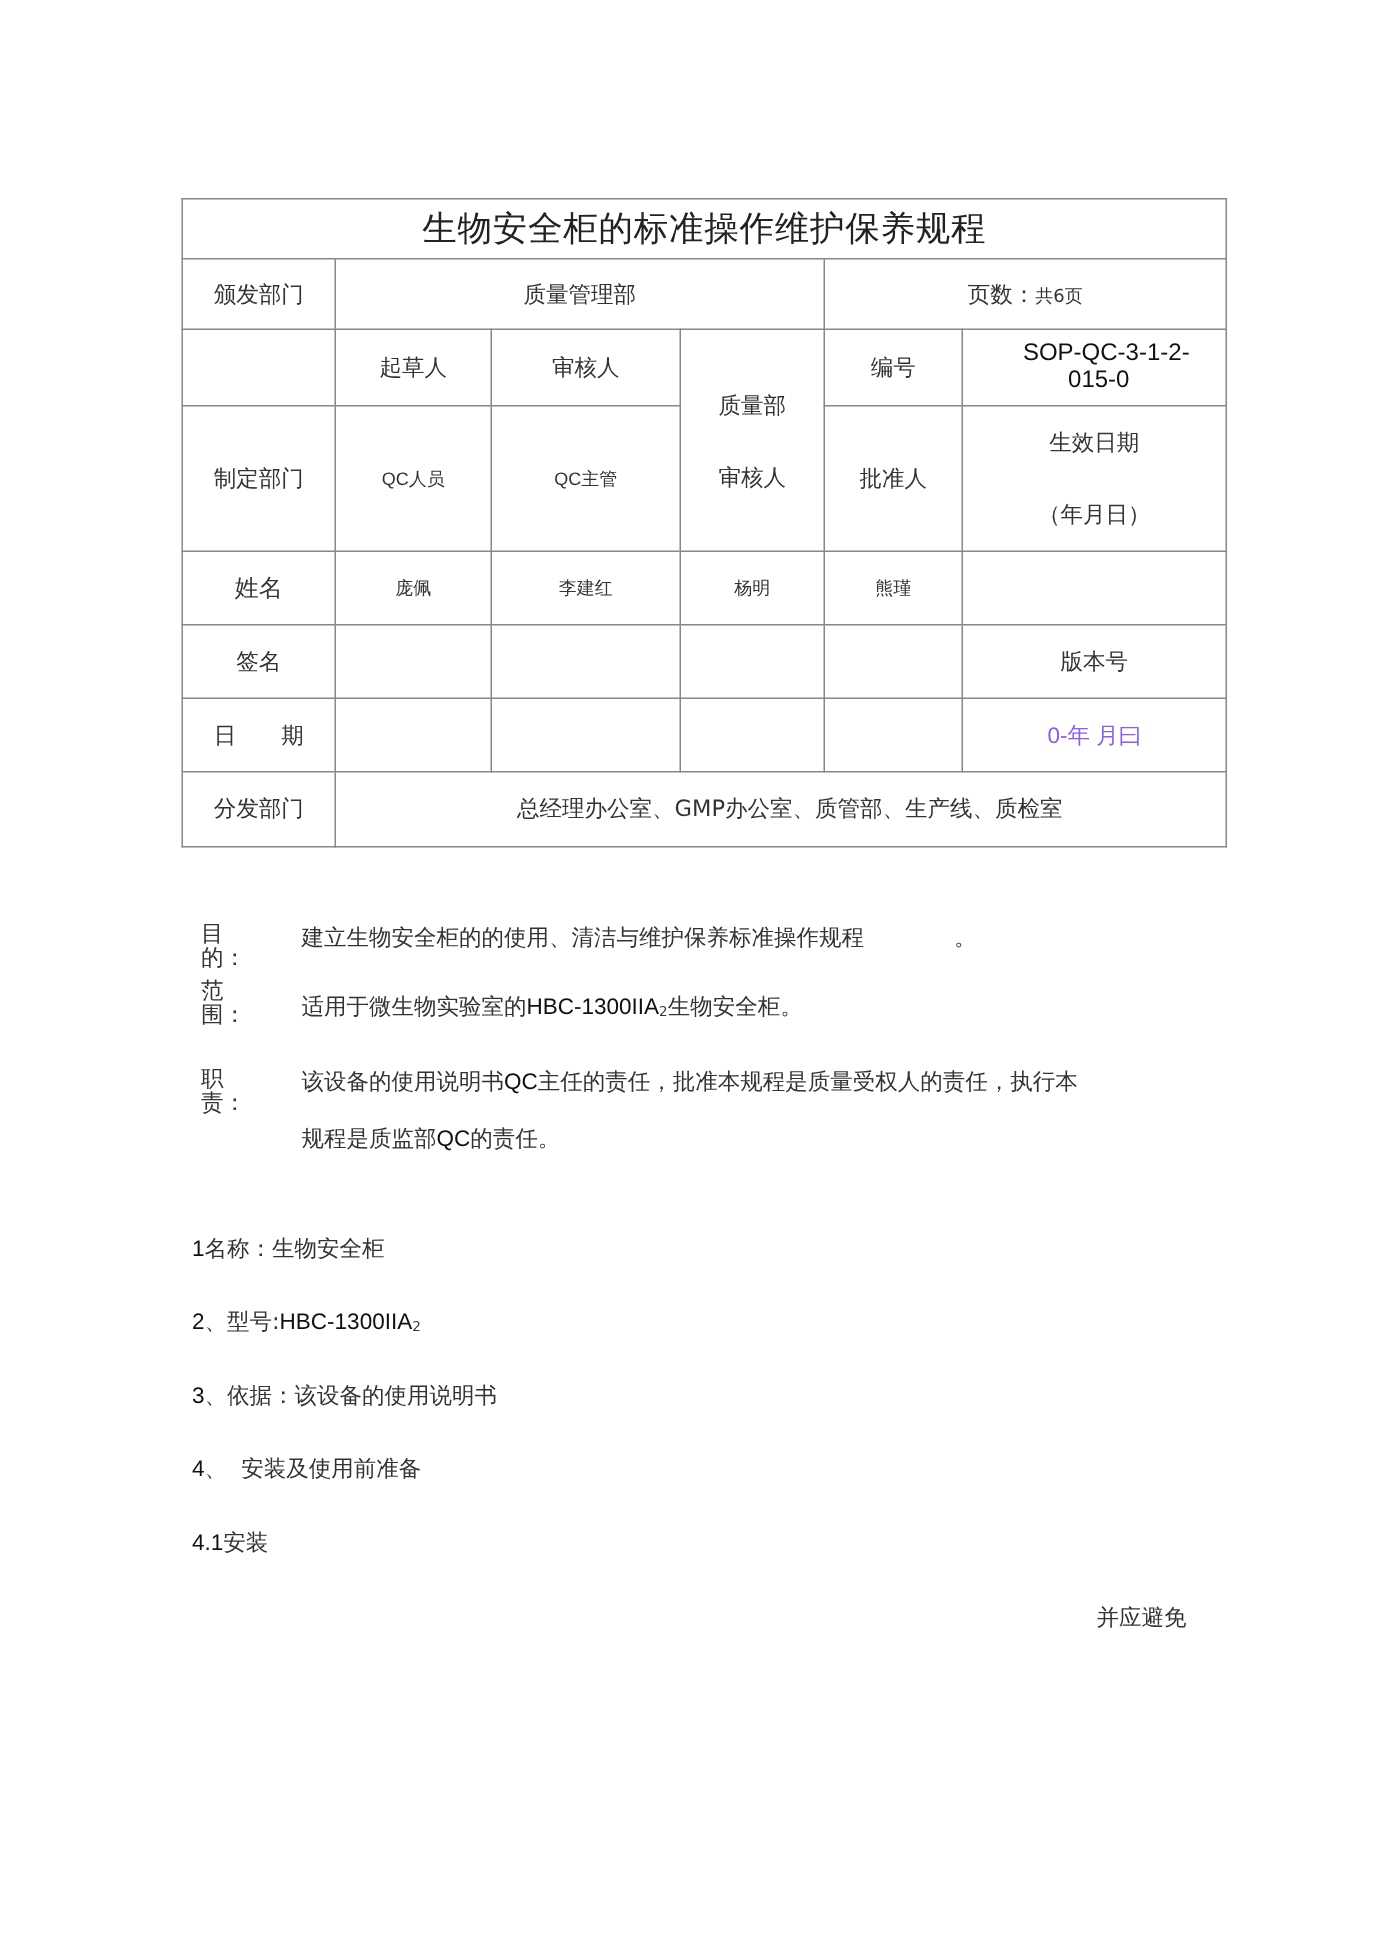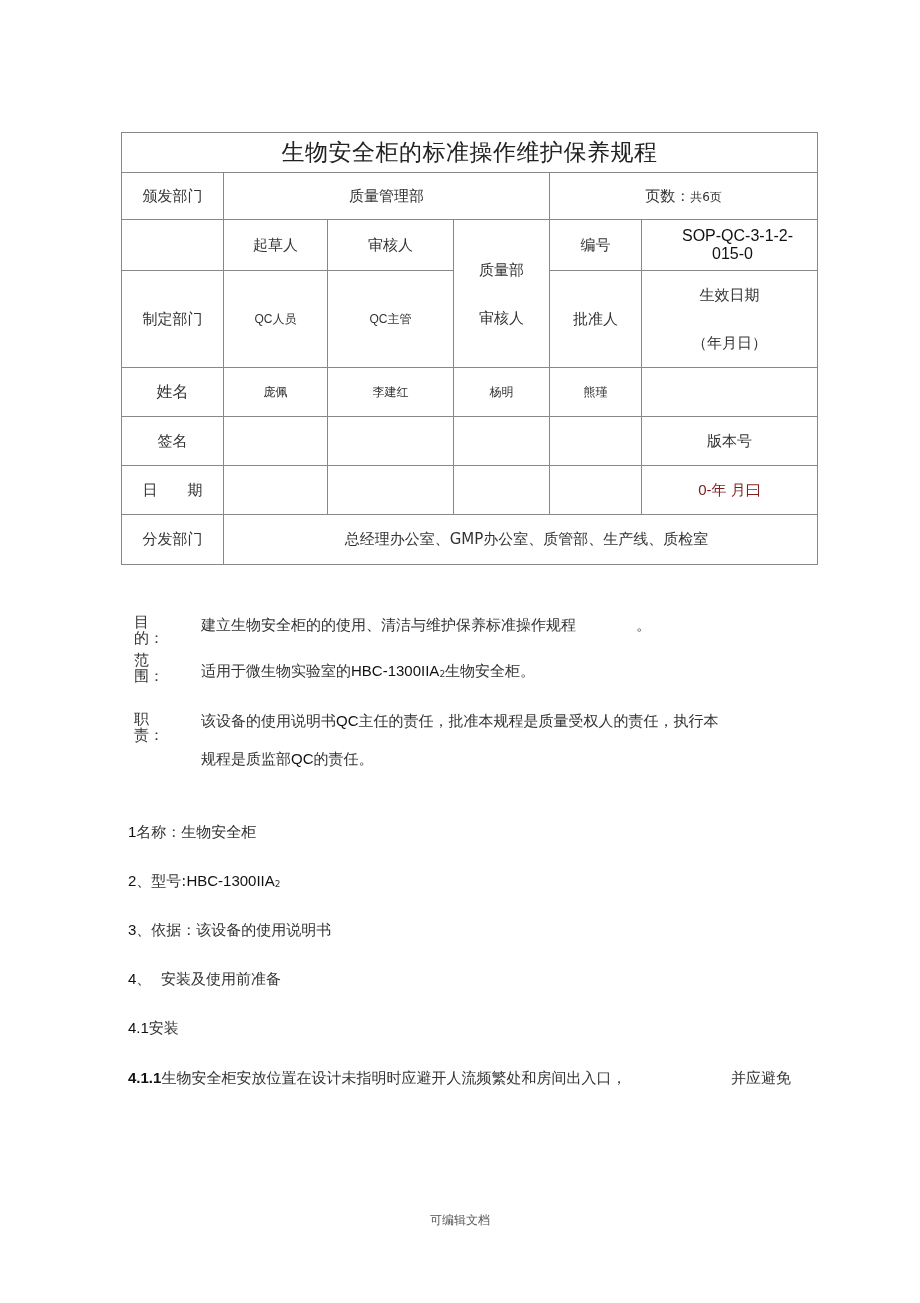--- a/index.html
+++ b/index.html
@@ -83,21 +83,21 @@
       <td></td>
       <td></td>
       <td>版本号</td>
     </tr>
     <tr style="height:49px">
       <td>日　　期</td>
       <td></td>
       <td></td>
       <td></td>
       <td></td>
-      <td class="lat" style="color:#7f1d1d">0-年  月曰</td>
+      <td class="lat" style="color:#8b5cf6">0-年  月曰</td>
     </tr>
     <tr style="height:50px">
       <td>分发部门</td>
       <td colspan="5" class="left">总经理办公室、GMP办公室、质管部、生产线、质检室</td>
     </tr>
   </tbody>
     </table>
 
   <div class="intro" style="top:614px">
     <div class="lbl">目的：</div>
@@ -118,17 +118,15 @@
   <div class="line" style="top:823px"><span class="lat-b">1</span><span>名称：生物安全柜</span></div>
 
   <div class="line" style="top:872px"><span class="lat-b">2</span><span>、型号:</span><span class="lat-b">HBC-1300IIA</span><sub>2</sub></div>
 
   <div class="line" style="top:921px"><span class="lat-b">3</span><span>、依据：该设备的使用说明书</span></div>
 
   <div class="line" style="top:970px"><span class="lat-b">4</span><span style="white-space:pre">、  安装及使用前准备</span></div>
 
   <div class="line" style="top:1019px"><span class="lat-b">4.1</span><span>安装</span></div>
 
-  <div class="line" style="top:1069px"><span class="lat-b" style="font-weight:bold">4.1.1</span><span>生物安全柜安放位置在设计未指明时应避开人流频繁处和房间出入口，</span></div>
   <div class="line" style="top:1069px; left:731px">并应避免</div>
 
-  <div class="footer">可编辑文档</div>
 </div>
 
 </body></html>

